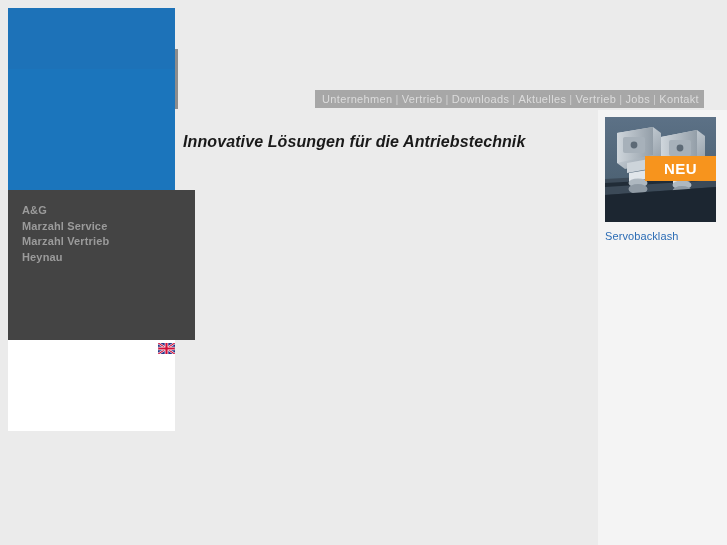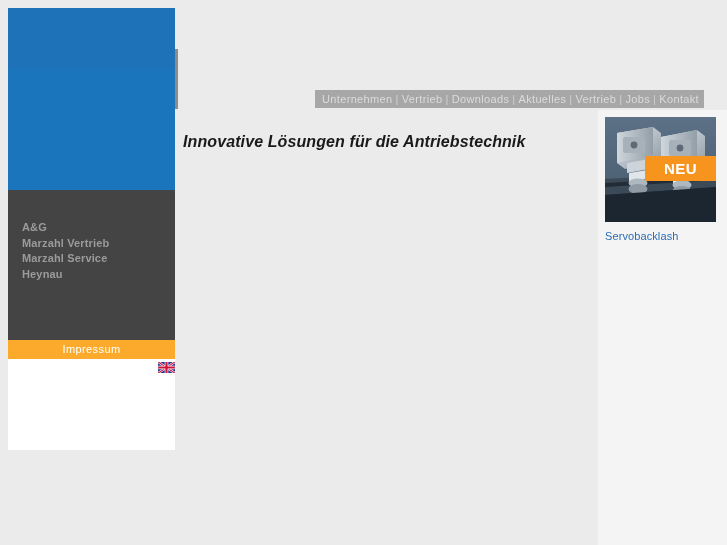--- a/index.html
+++ b/index.html
@@ -55,26 +55,26 @@
   }
   .brand-logo-text {
     position: absolute;
     left: 0; top: 0;
     width: 0; height: 0;
     overflow: hidden;
     opacity: 0;
   }
 
   .nav-dark {
-    width: 167px;
+    width: 187px;
     height: 150px;
     background: #444444;
     position: relative;
     box-sizing: border-box;
-    padding-top: 30px;
+    padding-top: 13px;
   }
   .nav-dark-item {
     display: block;
     color: #9b9b9b;
     font-size: 11px;
     font-weight: bold;
     line-height: 15.5px;
     letter-spacing: 0.15px;
     padding-left: 14px;
     text-decoration: none;
@@ -205,26 +205,25 @@
 
   <div class="left-col">
 
     <div class="brand-block">
       <div class="band-top"></div>
       <span class="brand-logo-text">company-logo</span>
     </div>
 
     <div class="nav-dark">
       <a class="nav-dark-item" href="#">A&amp;G</a>
+      <a class="nav-dark-item" href="#">Marzahl Service</a>
       <a class="nav-dark-item" href="#">Marzahl Vertrieb</a>
-      <a class="nav-dark-item" href="#">Marzahl Service</a>
       <a class="nav-dark-item" href="#">Heynau</a>
     </div>
 
-    <a class="impressum-bar" href="#">Impressum</a>
 
     <div class="white-panel">
       <a class="uk-flag" href="#" title="English">
         <svg width="17" height="11" viewBox="0 0 60 40" aria-hidden="true">
           <rect width="60" height="40" fill="#28348a"></rect>
           <path d="M0,0 L60,40 M60,0 L0,40" stroke="#ffffff" stroke-width="8"></path>
           <path d="M0,0 L60,40 M60,0 L0,40" stroke="#d0103a" stroke-width="4"></path>
           <path d="M30,0 V40 M0,20 H60" stroke="#ffffff" stroke-width="13"></path>
           <path d="M30,0 V40 M0,20 H60" stroke="#d0103a" stroke-width="8"></path>
         </svg>

